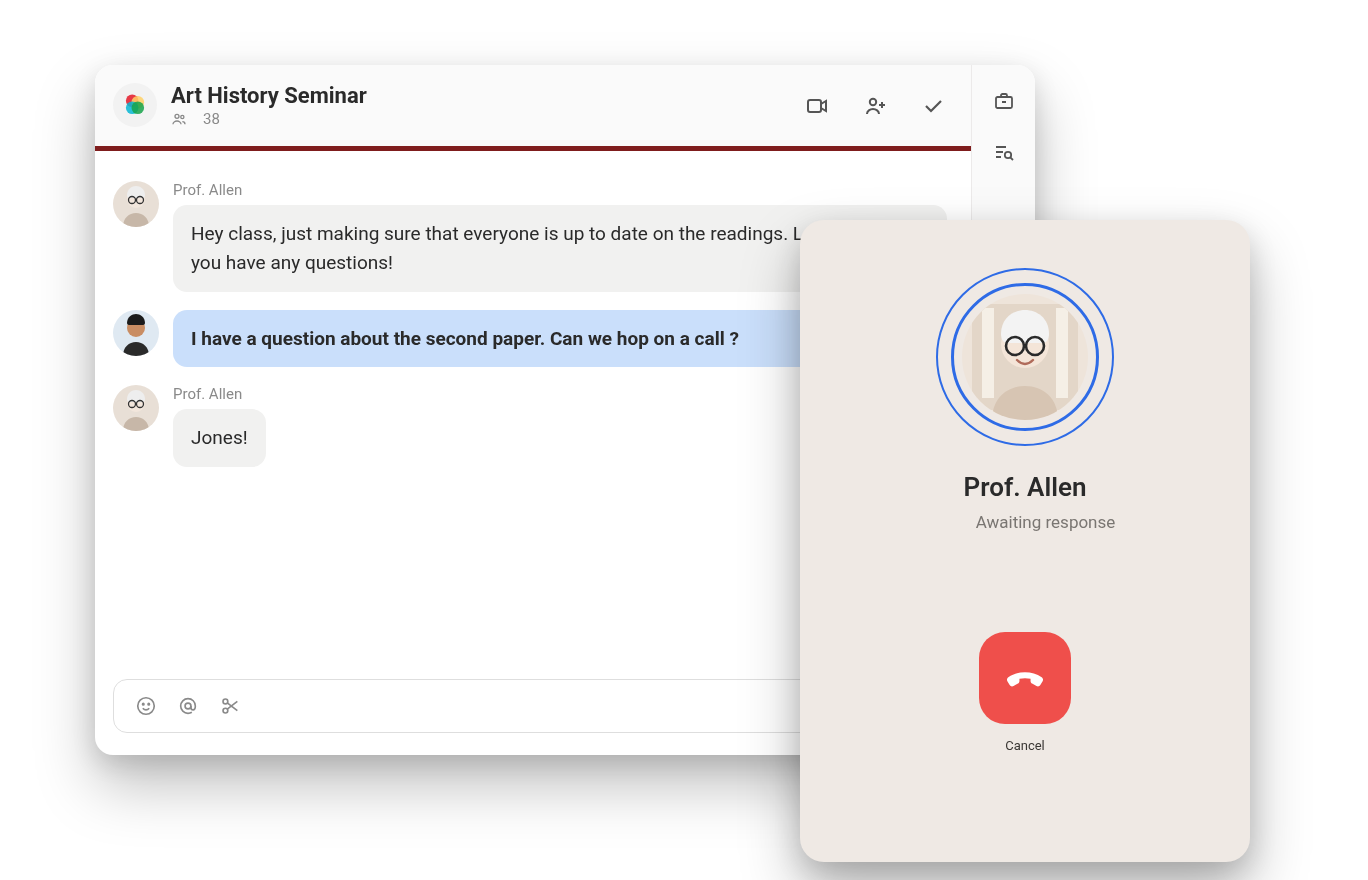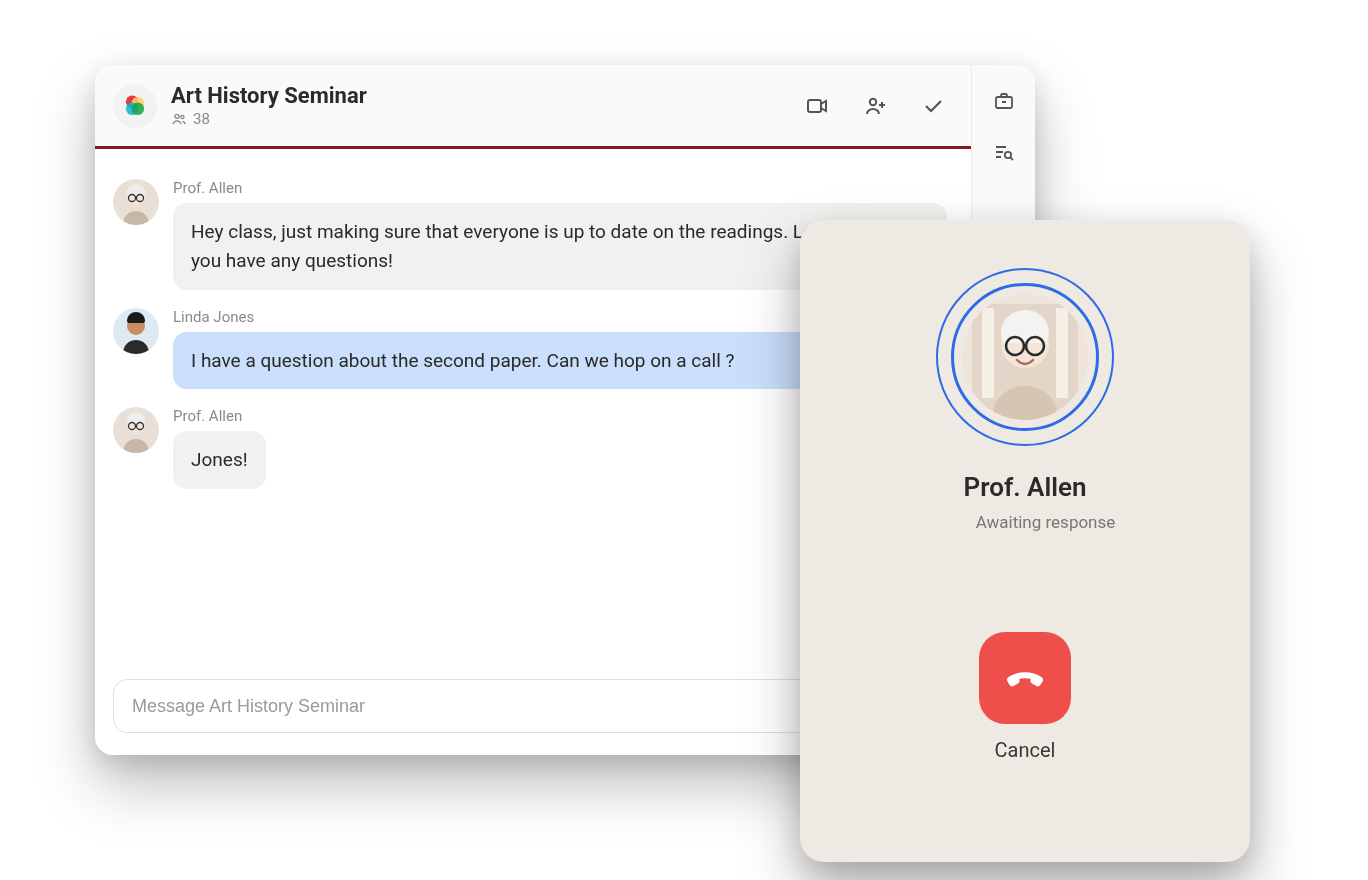--- a/index.html
+++ b/index.html
@@ -31,39 +31,38 @@
     background: #fafafa;
     border-left: 1px solid #eceaea;
     display: flex;
     flex-direction: column;
     align-items: center;
     padding-top: 20px;
     gap: 20px;
   }
   .chat-header {
     display: flex;
-    align-items: center;
     padding: 18px 22px 18px 18px;
     background: #fafafa;
-    border-bottom: 3px solid #7f1d1d;
+    border-bottom: 5px solid #7f1d1d;
   }
   .room-avatar {
     width: 44px; height: 44px;
     border-radius: 50%;
     background: #f2f2f2;
     display: flex;
     align-items: center;
     justify-content: center;
     margin-right: 14px;
   }
   .room-avatar svg { width: 28px; height: 28px; }
   .room-title-wrap { display: flex; flex-direction: column; gap: 2px; }
   .room-title { font-size: 22px; font-weight: 700; color: #2a2a2a; }
   .room-sub {
-    display: flex; align-items: center; gap: 6px;
+    display: flex; align-items: center; gap: 16px;
     color: #8a8a8a; font-size: 15px;
   }
   .room-sub svg { width: 16px; height: 16px; }
 
   .header-actions { margin-left: auto; display: flex; gap: 26px; align-items: center; }
   .icon-btn {
     width: 32px; height: 32px;
     display: flex; align-items: center; justify-content: center;
     border: none; background: transparent; cursor: pointer;
     color: #555;
@@ -92,21 +91,21 @@
   .bubble {
     padding: 14px 18px;
     border-radius: 14px;
     font-size: 19px;
     line-height: 1.55;
     color: #2a2a2a;
     max-width: 100%;
   }
   .bubble.gray { background: #f1f1f0; align-self: flex-start; display: inline-block; }
   .bubble.gray.wide { display: block; }
-  .bubble.blue { background: #cadffb; }
+  .bubble.blue { background: #cadffb; font-weight: bold; }
 
   
   .composer-wrap { padding: 14px 22px 22px 18px; }
   .composer {
     height: 54px;
     border: 1px solid #dedede;
     background: #fff;
     border-radius: 14px;
     display: flex;
     align-items: center;
@@ -162,21 +161,21 @@
   .call-end-btn {
     margin-top: 100px;
     width: 92px; height: 92px;
     background: #ef4f4b;
     border: none;
     border-radius: 26px;
     display: flex; align-items: center; justify-content: center;
     cursor: pointer;
   }
   .call-end-btn svg { width: 46px; height: 46px; color: #fff; }
-  .call-end-label { margin-top: 14px; font-size: 20px; color: #3a3734; }
+  .call-end-label { margin-top: 14px; font-size: 13px; color: #3a3734; }
 </style>
 </head>
 <body>
 
 <div class="chat-window">
   <div class="chat-main">
 
     <div class="chat-header">
       <div class="room-avatar">
         <svg viewBox="0 0 40 40">
@@ -244,21 +243,20 @@
       <div class="msg-row">
         <div class="avatar">
           <svg viewBox="0 0 46 46">
             <rect width="46" height="46" fill="#dfe9f2"></rect>
             <circle cx="23" cy="18" r="9" fill="#c98d63"></circle>
             <path d="M10 46c0-9 6-14 13-14s13 5 13 14z" fill="#2a2a2a"></path>
             <path d="M14 13c0-6 5-9 9-9s9 3 9 9c0 1-1 2-2 2H16c-1 0-2-1-2-2z" fill="#1b1b1b"></path>
           </svg>
         </div>
         <div class="msg-col">
-          <div class="sender">Linda Jones</div>
           <div class="bubble blue">I have a question about the second paper. Can we hop on a call ?</div>
         </div>
       </div>
 
       <div class="msg-row">
         <div class="avatar">
           <svg viewBox="0 0 46 46">
             <rect width="46" height="46" fill="#e8dfd6"></rect>
             <circle cx="23" cy="18" r="9" fill="#f2e6dc"></circle>
             <path d="M10 46c0-9 6-14 13-14s13 5 13 14z" fill="#c7b7a8"></path>
@@ -271,21 +269,20 @@
         <div class="msg-col">
           <div class="sender">Prof. Allen</div>
           <div class="bubble gray">Jones!</div>
         </div>
       </div>
 
     </div>
 
     <div class="composer-wrap">
       <div class="composer">
-        <input type="text" placeholder="Message Art History Seminar" style="">
         <button class="icon-btn">
           <svg viewBox="0 0 24 24" fill="none" stroke="currentColor" stroke-width="1.8">
             <circle cx="12" cy="12" r="9"></circle>
               <circle cx="9" cy="10" r="0.8" fill="currentColor"></circle>
               <circle cx="15" cy="10" r="0.8" fill="currentColor"></circle>
             <path d="M8.5 14.5c1 1.2 2.2 1.8 3.5 1.8s2.5-.6 3.5-1.8"></path>
           </svg>
         </button>
         <button class="icon-btn">
           <svg viewBox="0 0 24 24" fill="none" stroke="currentColor" stroke-width="1.8">

